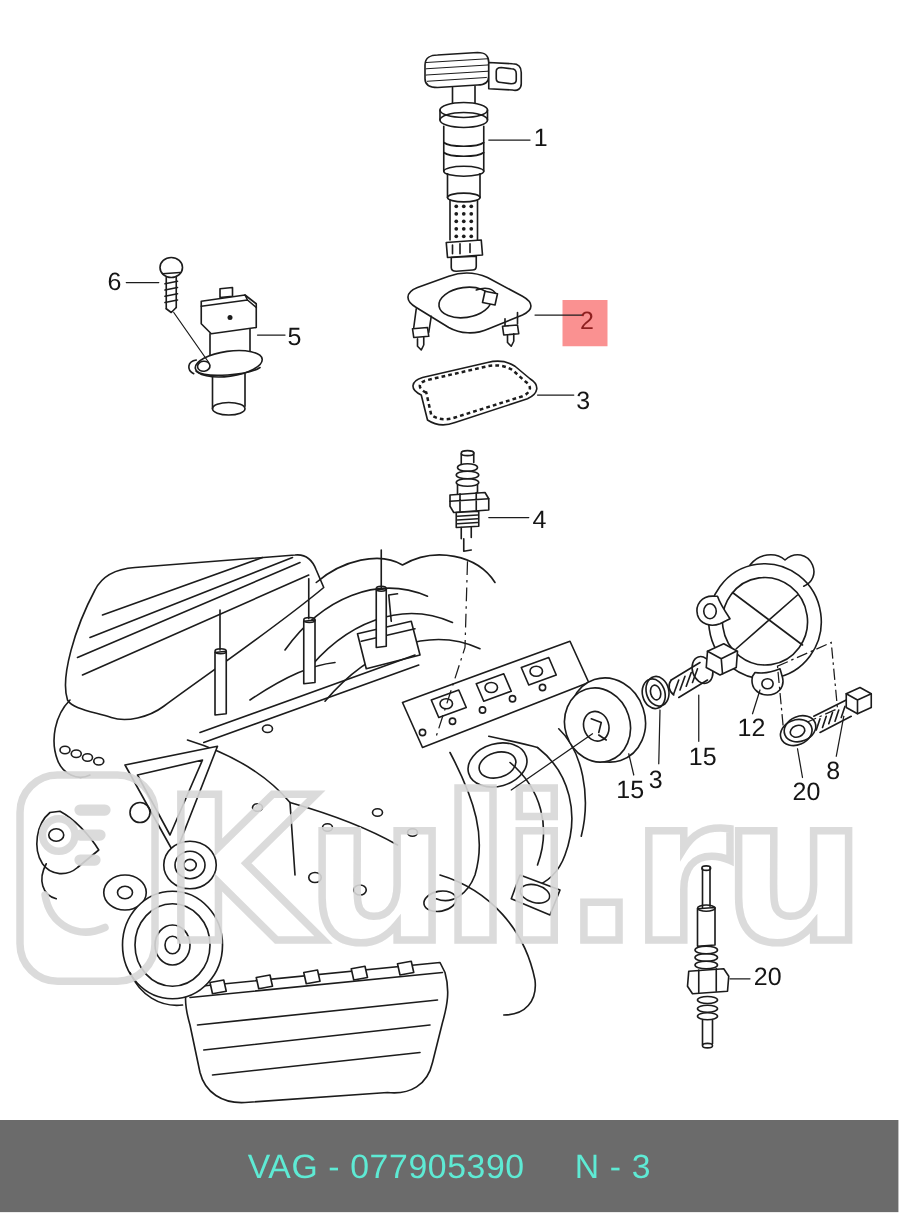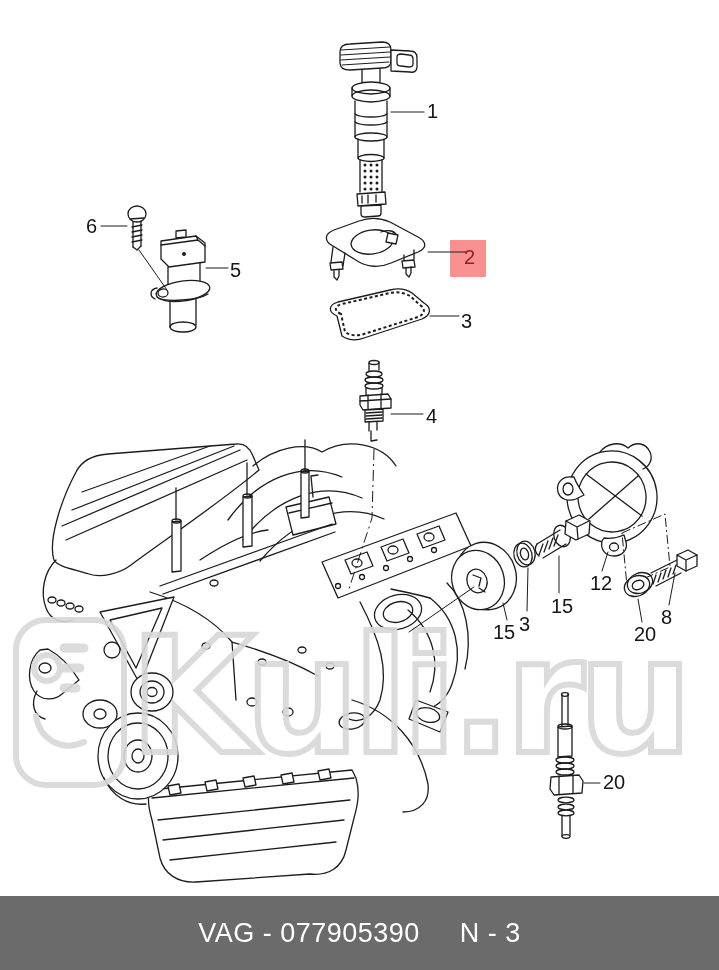--- a/index.html
+++ b/index.html
@@ -13,21 +13,21 @@
   .dash{fill:none;stroke:#1c1c1c;stroke-width:1;stroke-dasharray:9 3 2 3;}
   .bead{fill:none;stroke:#1c1c1c;stroke-width:2;stroke-dasharray:3 2.5;}
   .wm{opacity:.9;}
   .wm-stroke{fill:none;stroke:#d8d8d8;stroke-width:6;stroke-linecap:round;}
   .wm-text{fill:none;stroke:#d8d8d8;stroke-width:6px;
            font-family:"DejaVu Sans",sans-serif;font-weight:bold;font-size:160px;letter-spacing:-6px;}
   .part-label{position:absolute;font-size:20px;line-height:1;color:#151515;user-select:none;cursor:pointer;}
   .label-2{color:#8e1f1f;}
   .footer{position:absolute;left:0;top:896px;width:719px;height:74px;background:#6b6b6b;
           display:flex;align-items:center;justify-content:center;gap:40px;}
-  .footer span{color:#ffffff;font-size:27px;letter-spacing:.5px;}
+  .footer span{color:#5eead4;font-size:27px;letter-spacing:.5px;}
 </style>
 </head>
 <body>
 
 <div class="page">
 
 <svg width="719" height="970" viewBox="0 0 719 970">
 
   <g>
 

